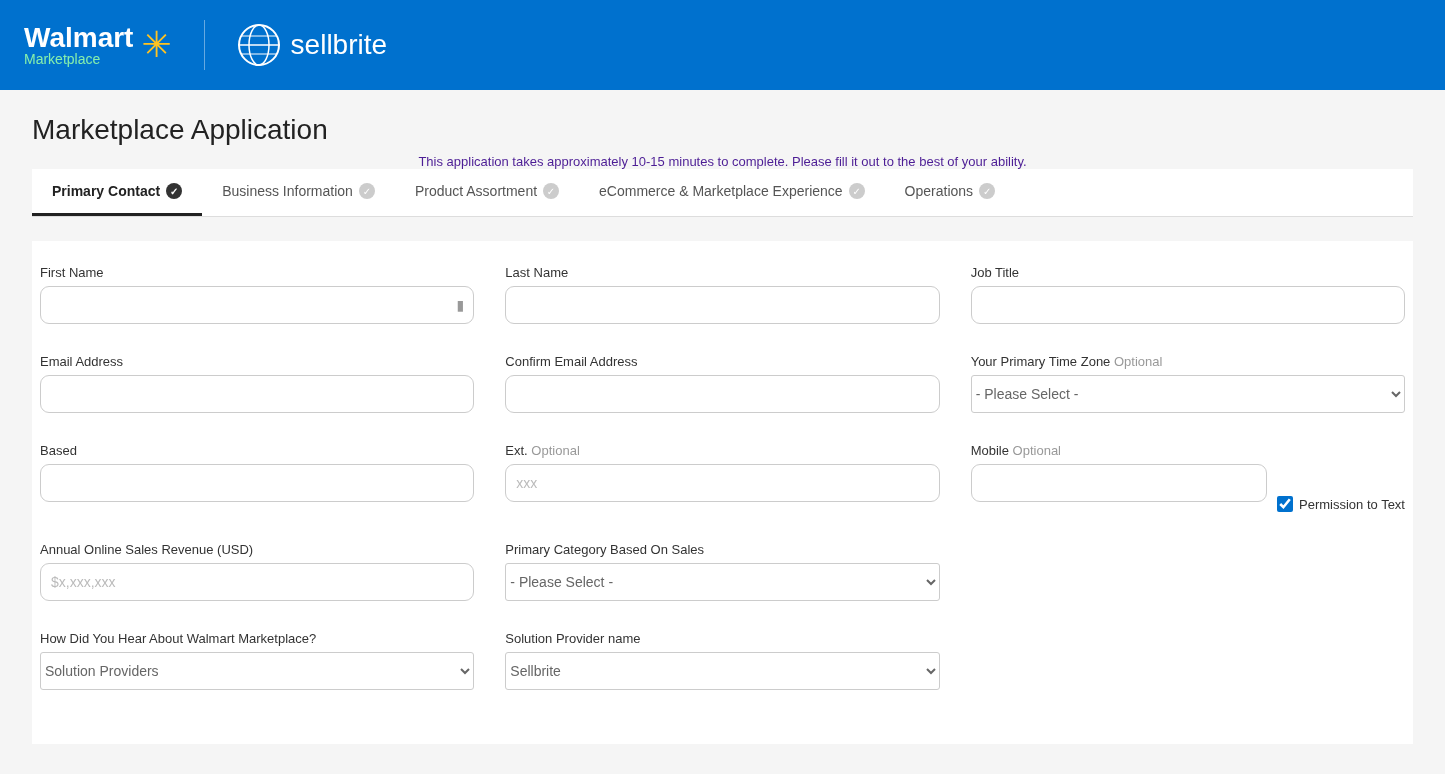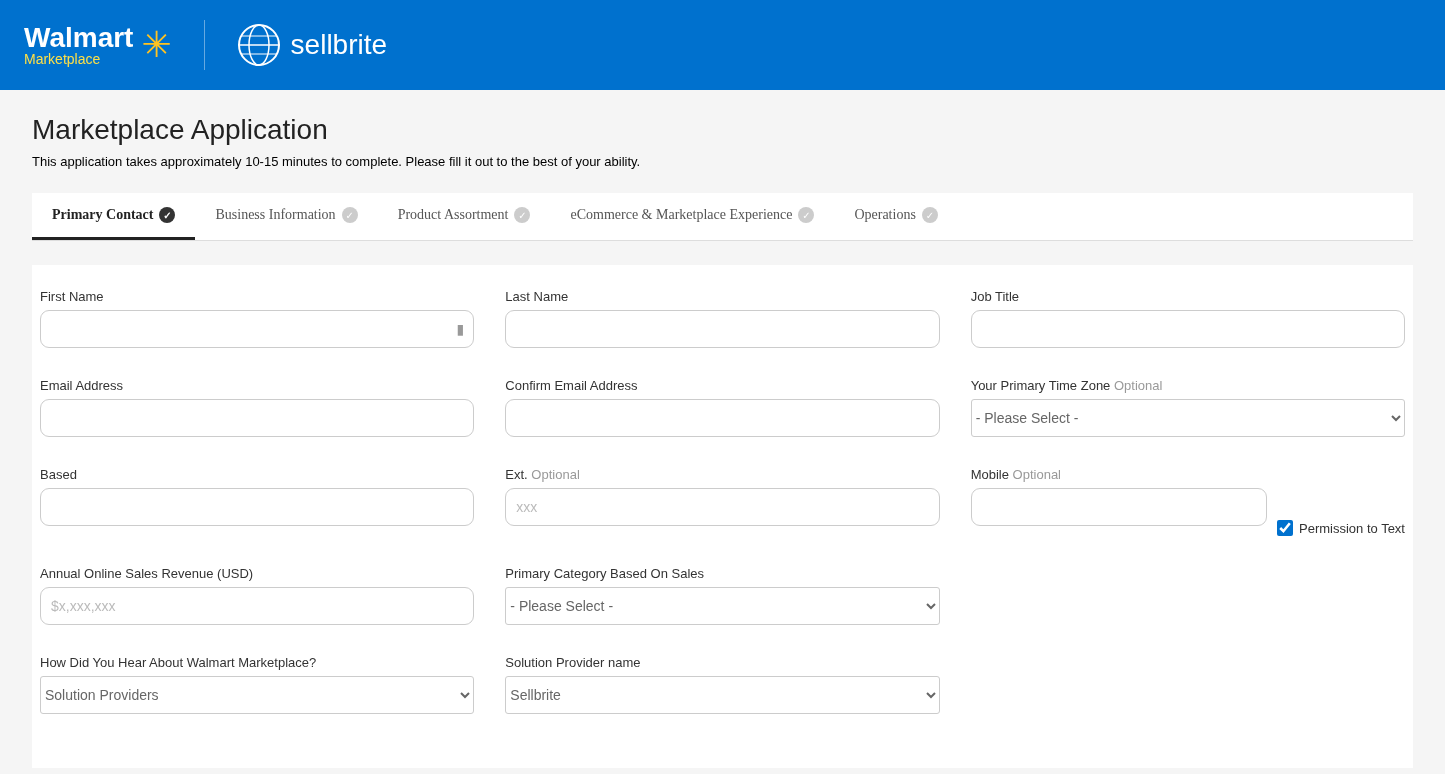--- a/index.html
+++ b/index.html
@@ -24,21 +24,21 @@
       flex-direction: column;
       align-items: flex-start;
     }
     .walmart-name {
       color: white;
       font-size: 28px;
       font-weight: bold;
       line-height: 1;
     }
     .walmart-sub {
-      color: #fde047;
+      color: #86efac;
       font-size: 14px;
       line-height: 1;
     }
     .spark-icon {
       color: #ffc220;
       font-size: 36px;
     }
     .divider-vert {
       width: 1px;
       height: 50px;
@@ -67,43 +67,42 @@
     }
 
     .page-title {
       font-size: 28px;
       font-weight: 400;
       color: #222;
       margin-bottom: 8px;
     }
     .page-subtitle {
       font-size: 13px;
-      color: #000000;
-      margin-bottom: 24px;
+      color: #4c1d95;
+      text-align: center;
     }
 
     
     .tabs {
       display: flex;
       border-bottom: 1px solid #ddd;
       background: white;
       padding: 0 0;
       margin-bottom: 24px;
     }
     .tab {
       padding: 14px 20px;
       cursor: pointer;
       font-size: 14px;
       color: #555;
       display: flex;
       align-items: center;
       gap: 6px;
       border-bottom: 3px solid transparent;
       white-space: nowrap;
-      font-family: Liberation Serif, serif;
     }
     .tab.active {
       font-weight: bold;
       color: #222;
       border-bottom: 3px solid #222;
     }
     .tab-circle {
       width: 16px;
       height: 16px;
       border-radius: 50%;

